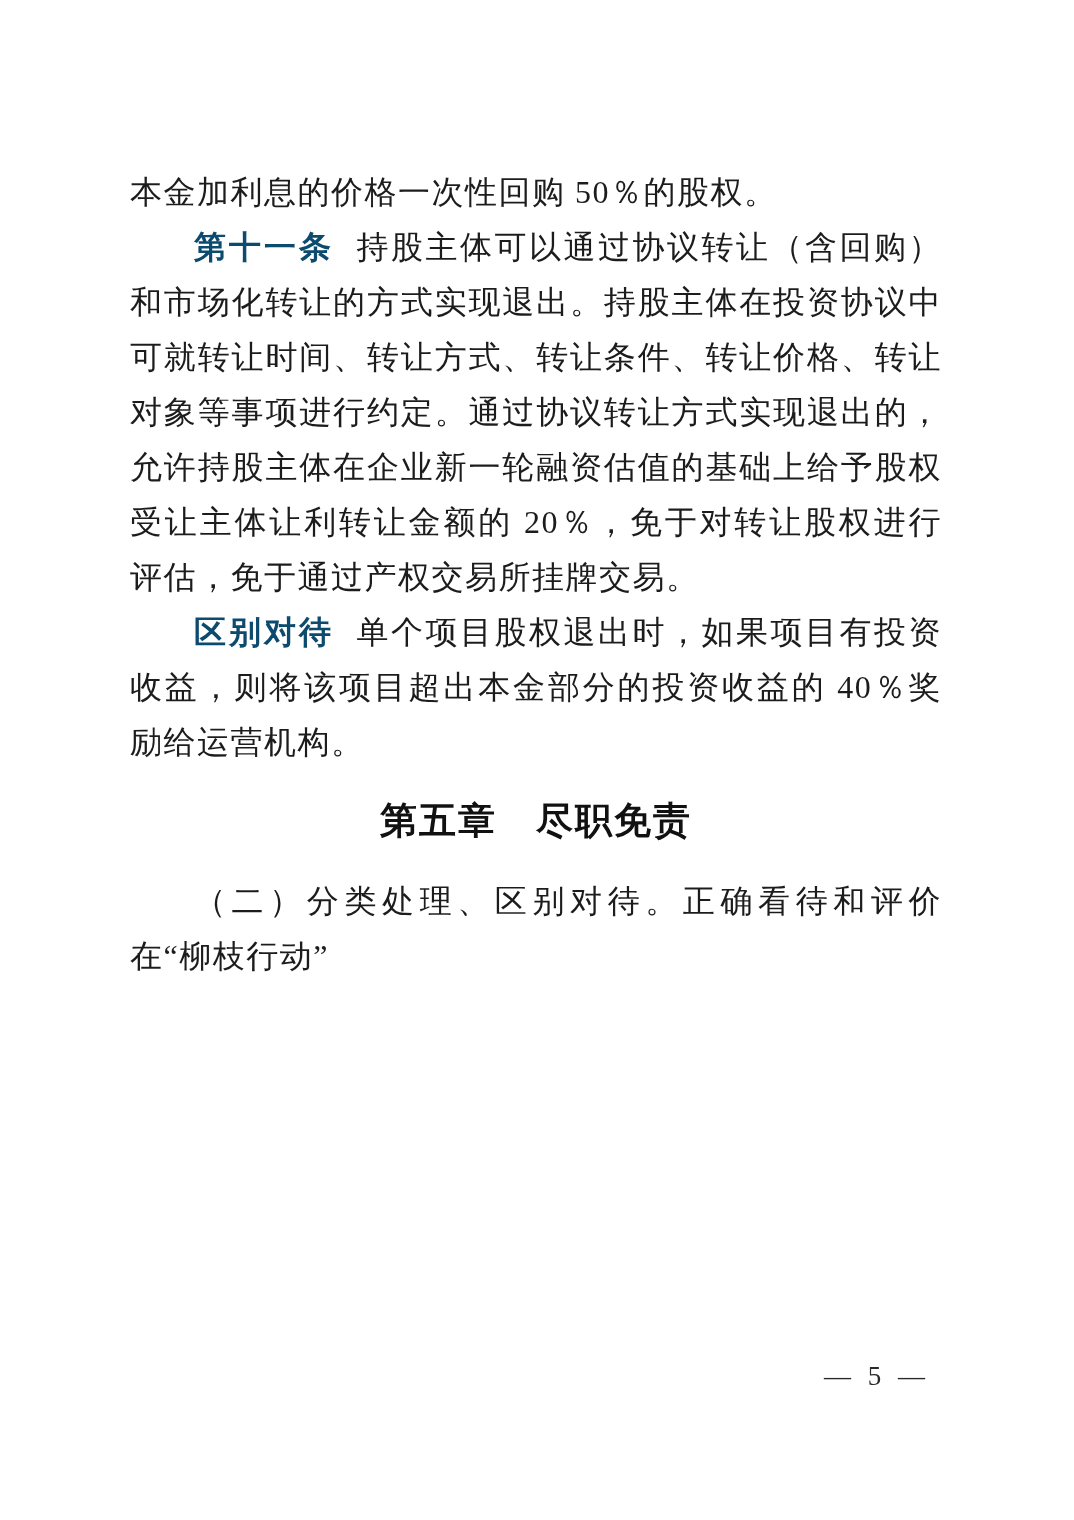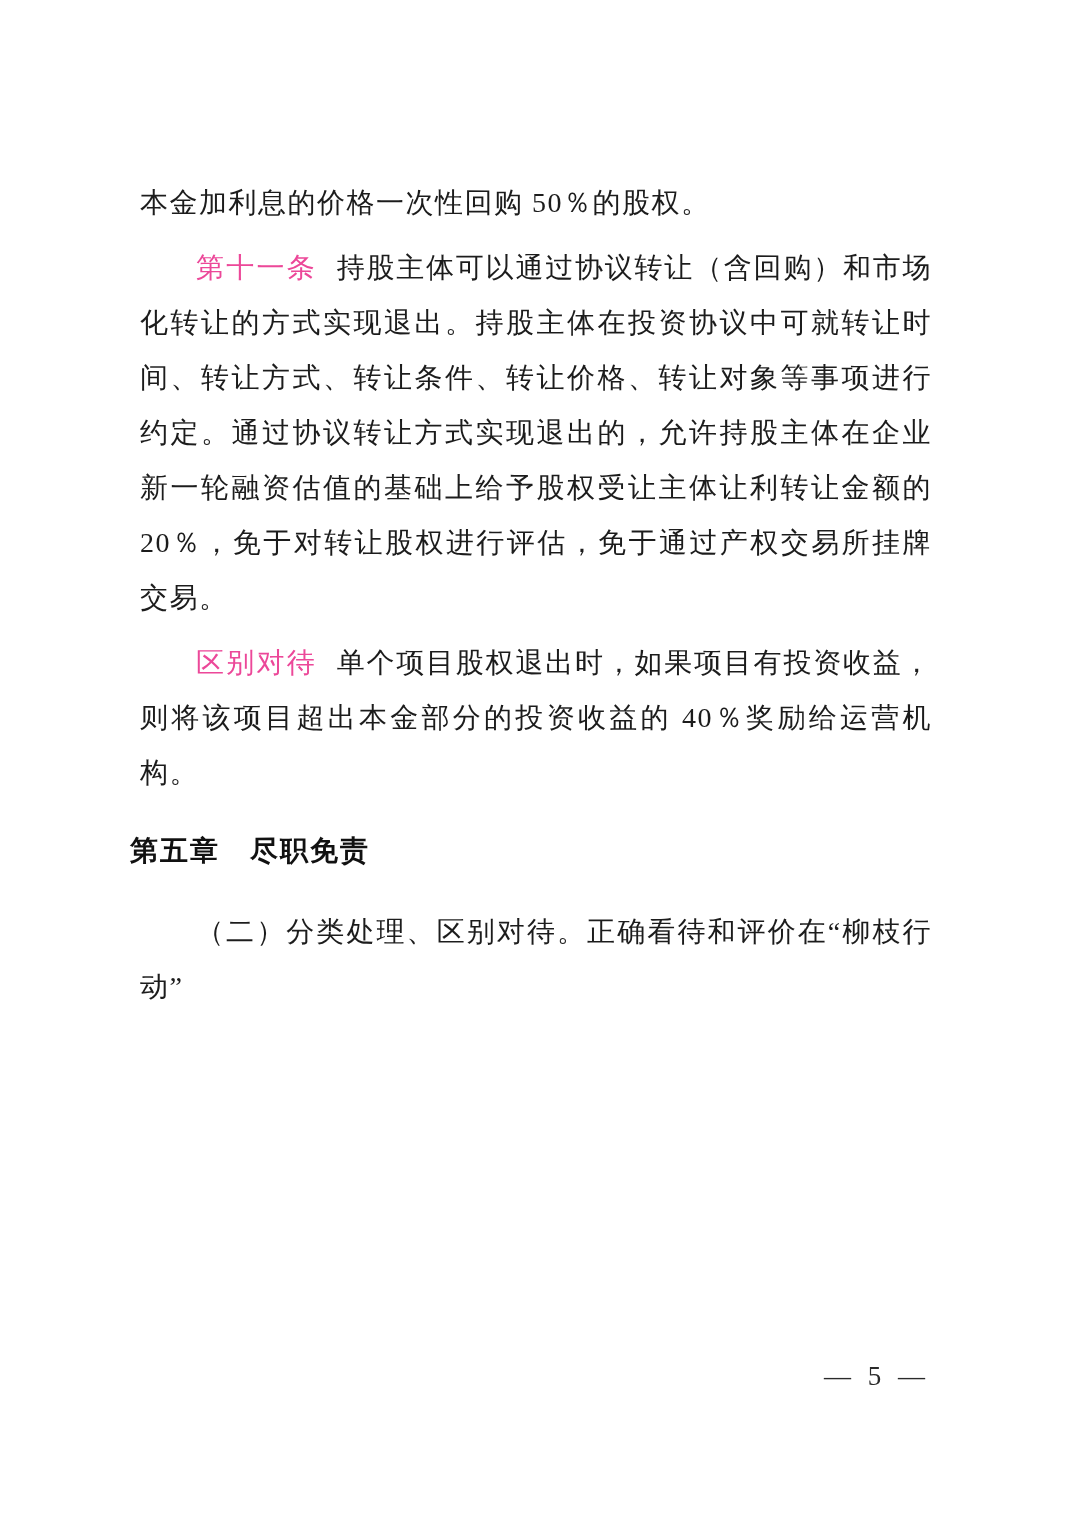--- a/index.html
+++ b/index.html
@@ -16,44 +16,45 @@
     font-family: "Liberation Serif", "DejaVu Serif", serif;
     color: #1c1c1c;
   }
   .text-block {
     position: absolute;
     left: 130px;
     top: 165px;
     width: 812px;
   }
   .para {
-    margin: 10px;
-    font-size: 28px;
+    margin: 0;
+    font-size: 32px;
     line-height: 55px;
     letter-spacing: 1.5px;
     text-align: justify;
     text-justify: inter-character;
     text-align-last: left;
     text-indent: 2em;
     color: #1c1c1c;
   }
   .para.no-indent {
     text-indent: 0;
   }
   .term {
     font-family: "Liberation Sans", "DejaVu Sans", sans-serif;
-    font-weight: 400;
+    font-weight: 700;
     letter-spacing: 2px;
     margin-right: 0.7em;
-    color: #ec4899;
+    color: #0c4a6e;
   }
   .chapter-heading {
     margin: 23px 0 26px 0;
-    font-size: 28px;
+    font-size: 37px;
     line-height: 55px;
+    text-align: center;
     text-indent: 0;
     font-family: "Liberation Sans", "DejaVu Sans", sans-serif;
     font-weight: 700;
     letter-spacing: 2px;
     color: #111111;
   }
   .page-number {
     position: absolute;
     top: 1356px;
     left: 130px;

